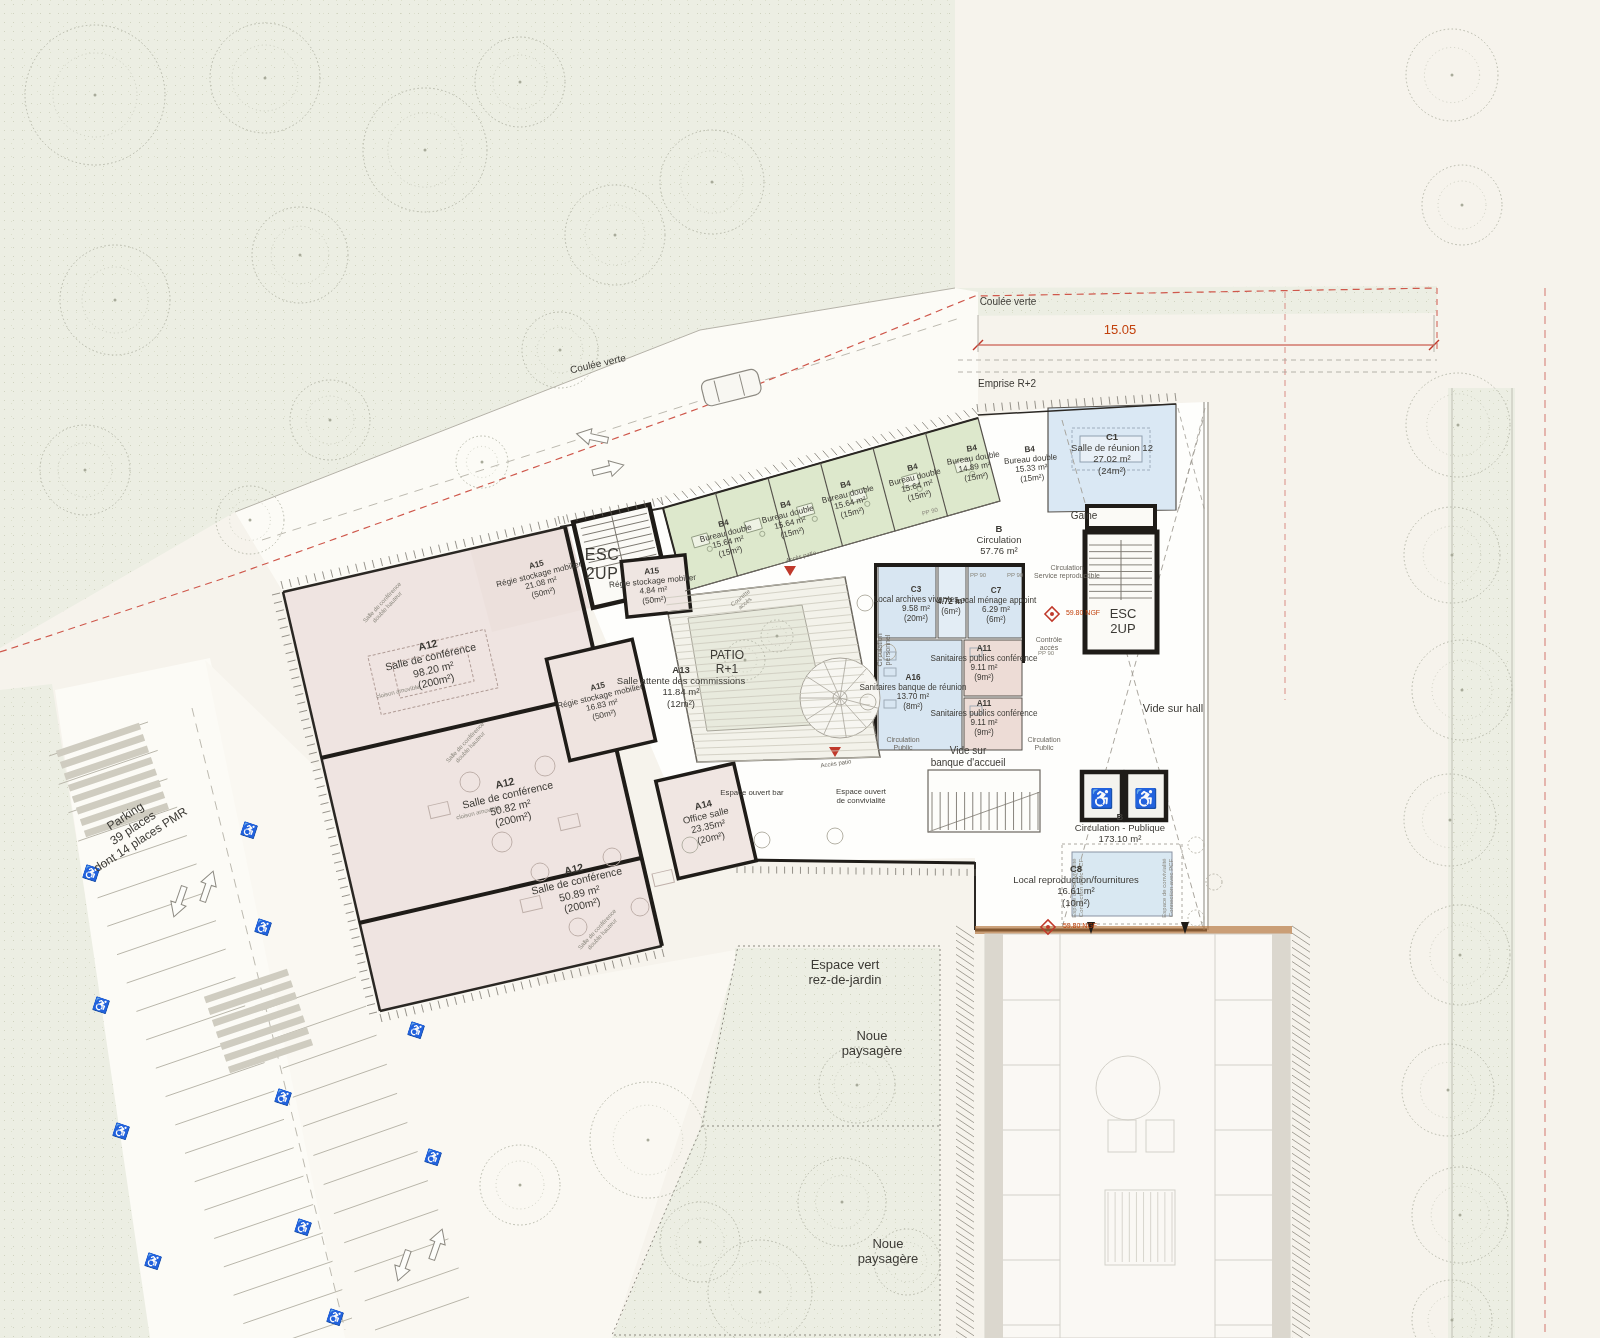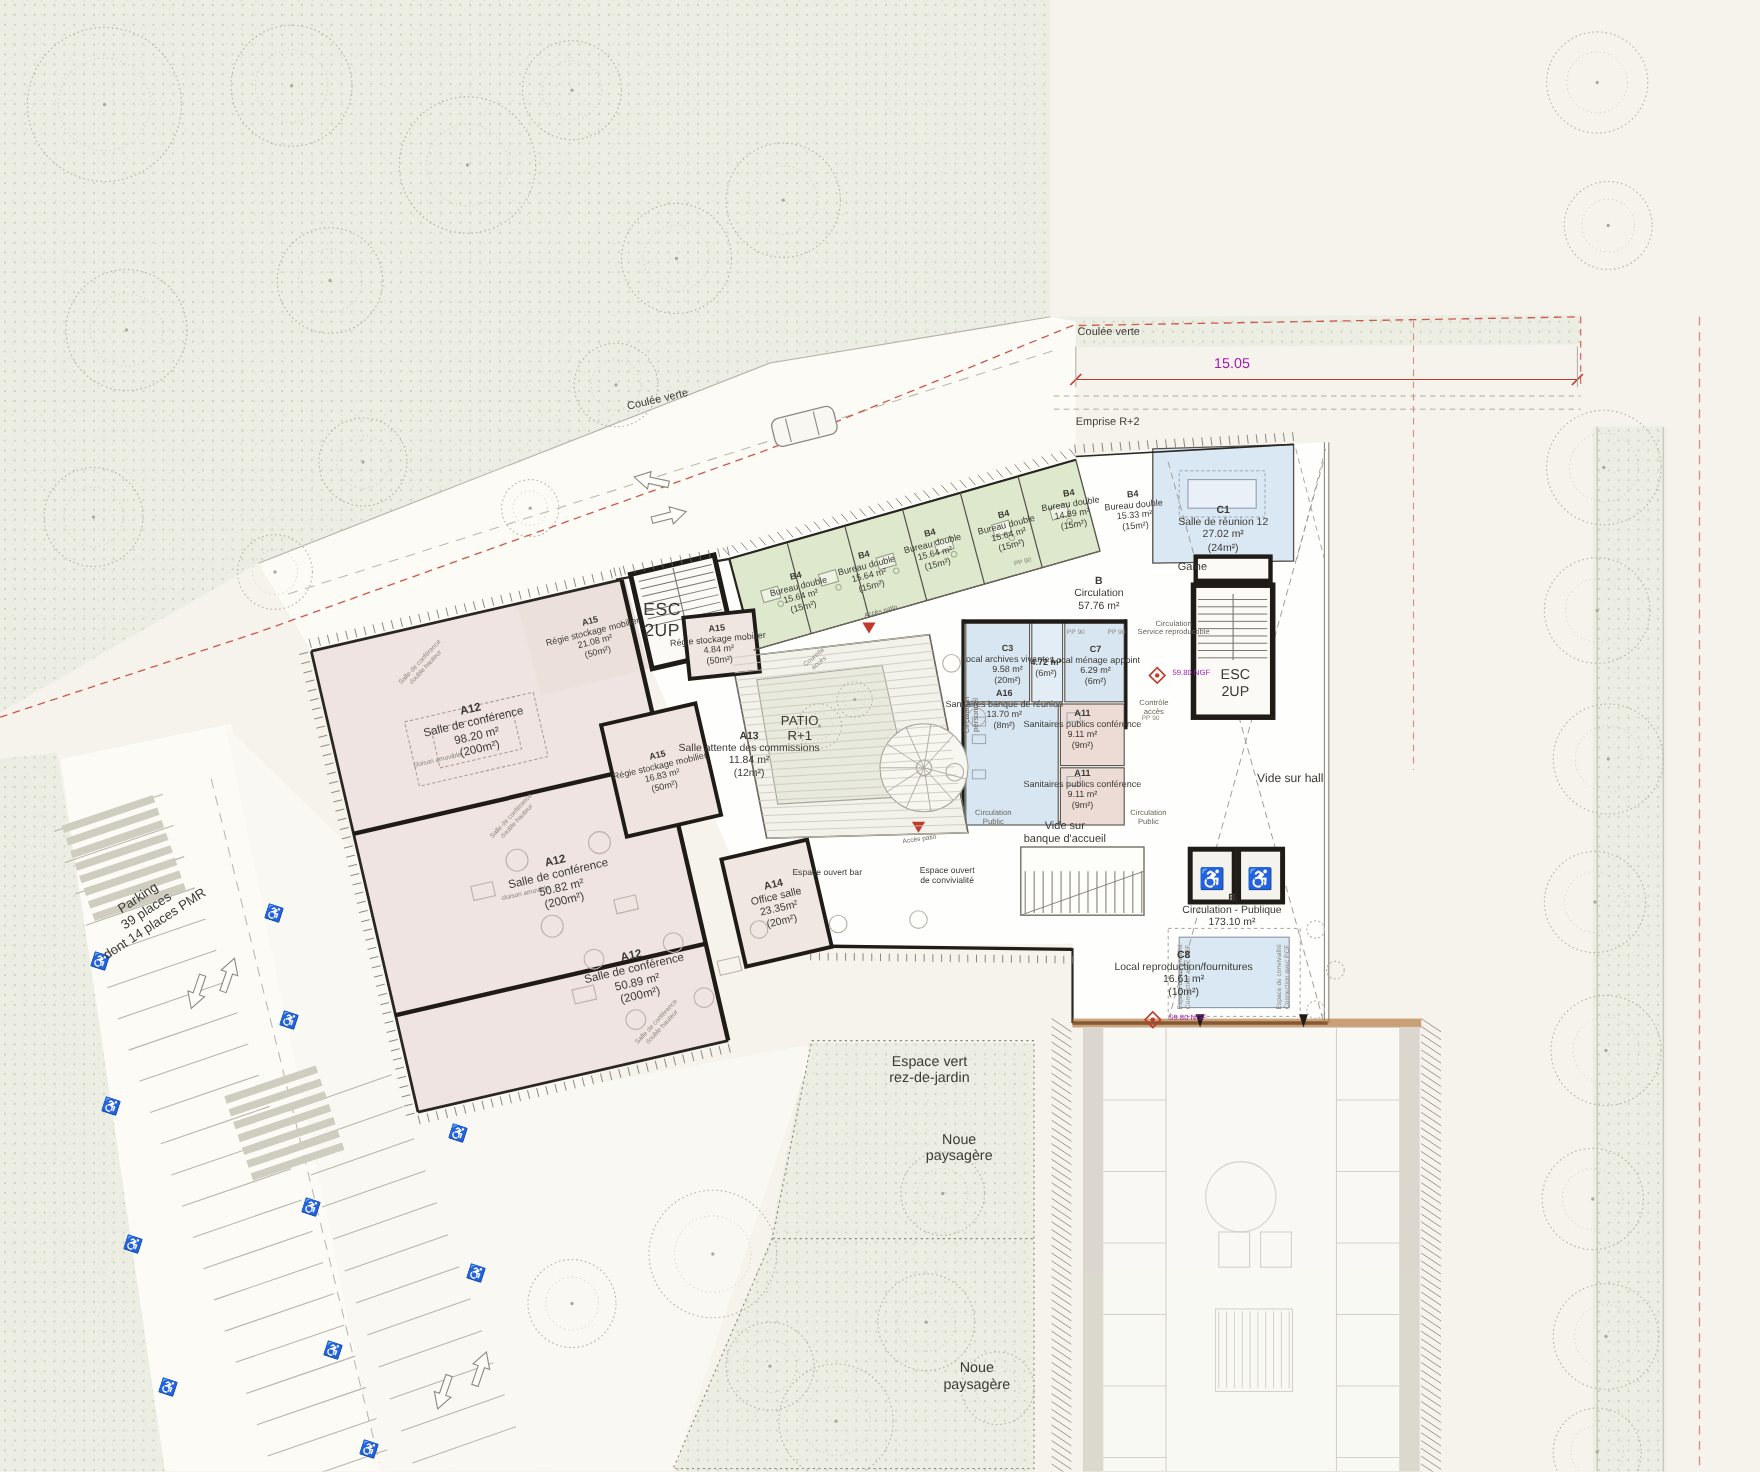--- a/index.html
+++ b/index.html
@@ -12,21 +12,21 @@
        background-size:9px 9px,13px 13px;background-position:0 0,5px 7px;}
   svg{position:absolute;left:0;top:0;}
   .lbl{position:absolute;transform:translate(-50%,-50%) rotate(var(--r,0deg));
        font-size:8.2px;line-height:1.18;text-align:center;white-space:pre-line;
        color:#3c3a35;pointer-events:none;}
   .room :first-child{font-weight:bold;}
   .md{font-size:9.5px;} .lg{font-size:10.5px;}
   .s6{font-size:6px;} .s7{font-size:7px;} .s8{font-size:7.8px;}
   .s10{font-size:10px;} .s11{font-size:11px;} .s12{font-size:12px;}
   .s13{font-size:13px;} .s15{font-size:16px;letter-spacing:.5px;}
-  .red{color:#a21caf;} .gy{color:#8a877d;} .gy2{color:#6b675f;}
+  .red{color:#c2410c;} .gy{color:#8a877d;} .gy2{color:#6b675f;}
 </style>
 </head>
 <body>
 <div id="site">
 
 <div class="veg" style="clip-path:polygon(0px 0px,955px 0px,955px 288px,700px 330px,235px 512px,0px 648px)"></div>
 <div class="veg" style="clip-path:polygon(955px 288px,1437px 286px,1437px 313px,955px 316px)"></div>
 <div class="veg" style="clip-path:polygon(1448px 388px,1515px 388px,1515px 1338px,1448px 1338px)"></div>
 <div class="veg" style="clip-path:polygon(735px 948px,940px 948px,940px 1338px,612px 1338px,700px 1128px)"></div>
 <div class="veg" style="clip-path:polygon(0px 690px,52px 684px,155px 1338px,0px 1338px)"></div>
@@ -881,31 +881,31 @@
 accès</div>
 <div class="lbl s12" style="left:727px;top:662px">PATIO
 R+1</div>
 
 <div class="lbl room" style="left:727px;top:538px;--r:-14deg"><div>B4</div><div>Bureau double</div><div>15.64 m²</div><div>(15m²)</div></div>
 <div class="lbl room" style="left:789px;top:519px;--r:-14deg"><div>B4</div><div>Bureau double</div><div>15.64 m²</div><div>(15m²)</div></div>
 <div class="lbl room" style="left:849px;top:499px;--r:-14deg"><div>B4</div><div>Bureau double</div><div>15.64 m²</div><div>(15m²)</div></div>
 <div class="lbl room" style="left:916px;top:482px;--r:-14deg"><div>B4</div><div>Bureau double</div><div>15.64 m²</div><div>(15m²)</div></div>
 <div class="lbl room" style="left:974px;top:463px;--r:-9deg"><div>B4</div><div>Bureau double</div><div>14.89 m²</div><div>(15m²)</div></div>
 <div class="lbl room" style="left:1031px;top:464px;--r:-5deg"><div>B4</div><div>Bureau double</div><div>15.33 m²</div><div>(15m²)</div></div>
-<div class="lbl room md" style="left:1112px;top:481px"><div>C1</div><div>Salle de réunion 12</div><div>27.02 m²</div><div>(24m²)</div></div>
+<div class="lbl room md" style="left:1112px;top:453px"><div>C1</div><div>Salle de réunion 12</div><div>27.02 m²</div><div>(24m²)</div></div>
 <div class="lbl room md" style="left:999px;top:540px"><div>B</div><div>Circulation</div><div>57.76 m²</div></div>
 <div class="lbl room" style="left:540px;top:579px;--r:-14deg"><div>A15</div><div>Régie stockage mobilier</div><div>21.08 m²</div><div>(50m²)</div></div>
 <div class="lbl room" style="left:653px;top:586px;--r:-5deg"><div>A15</div><div>Régie stockage mobilier</div><div>4.84 m²</div><div>(50m²)</div></div>
 <div class="lbl room lg" style="left:432px;top:663px;--r:-13deg"><div>A12</div><div>Salle de conférence</div><div>98.20 m²</div><div>(200m²)</div></div>
 <div class="lbl room" style="left:601px;top:701px;--r:-13deg"><div>A15</div><div>Régie stockage mobilier</div><div>16.83 m²</div><div>(50m²)</div></div>
 <div class="lbl room md" style="left:681px;top:686px"><div>A13</div><div>Salle attente des commissions</div><div>11.84 m²</div><div>(12m²)</div></div>
 <div class="lbl room" style="left:916px;top:604px"><div>C3</div><div>Local archives vivantes</div><div>9.58 m²</div><div>(20m²)</div></div>
 <div class="lbl room" style="left:951px;top:607px"><div>4.72 m²</div><div>(6m²)</div></div>
 <div class="lbl room" style="left:996px;top:605px"><div>C7</div><div>Local ménage appoint</div><div>6.29 m²</div><div>(6m²)</div></div>
-<div class="lbl room" style="left:913px;top:645px"><div>A16</div><div>Sanitaires banque de réunion</div><div>13.70 m²</div><div>(8m²)</div></div>
+<div class="lbl room" style="left:913px;top:692px"><div>A16</div><div>Sanitaires banque de réunion</div><div>13.70 m²</div><div>(8m²)</div></div>
 <div class="lbl room" style="left:984px;top:663px"><div>A11</div><div>Sanitaires publics conférence</div><div>9.11 m²</div><div>(9m²)</div></div>
 <div class="lbl room" style="left:984px;top:718px"><div>A11</div><div>Sanitaires publics conférence</div><div>9.11 m²</div><div>(9m²)</div></div>
 <div class="lbl room lg" style="left:509px;top:801px;--r:-13deg"><div>A12</div><div>Salle de conférence</div><div>50.82 m²</div><div>(200m²)</div></div>
 <div class="lbl room md" style="left:707px;top:821px;--r:-13deg"><div>A14</div><div>Office salle</div><div>23.35m²</div><div>(20m²)</div></div>
 <div class="lbl room lg" style="left:578px;top:887px;--r:-13deg"><div>A12</div><div>Salle de conférence</div><div>50.89 m²</div><div>(200m²)</div></div>
 <div class="lbl room md" style="left:1120px;top:828px"><div>B</div><div>Circulation - Publique</div><div>173.10 m²</div></div>
 <div class="lbl room md" style="left:1076px;top:885px"><div>C8</div><div>Local reproduction/fournitures</div><div>16.61 m²</div><div>(10m²)</div></div>
 
 </div>
 

